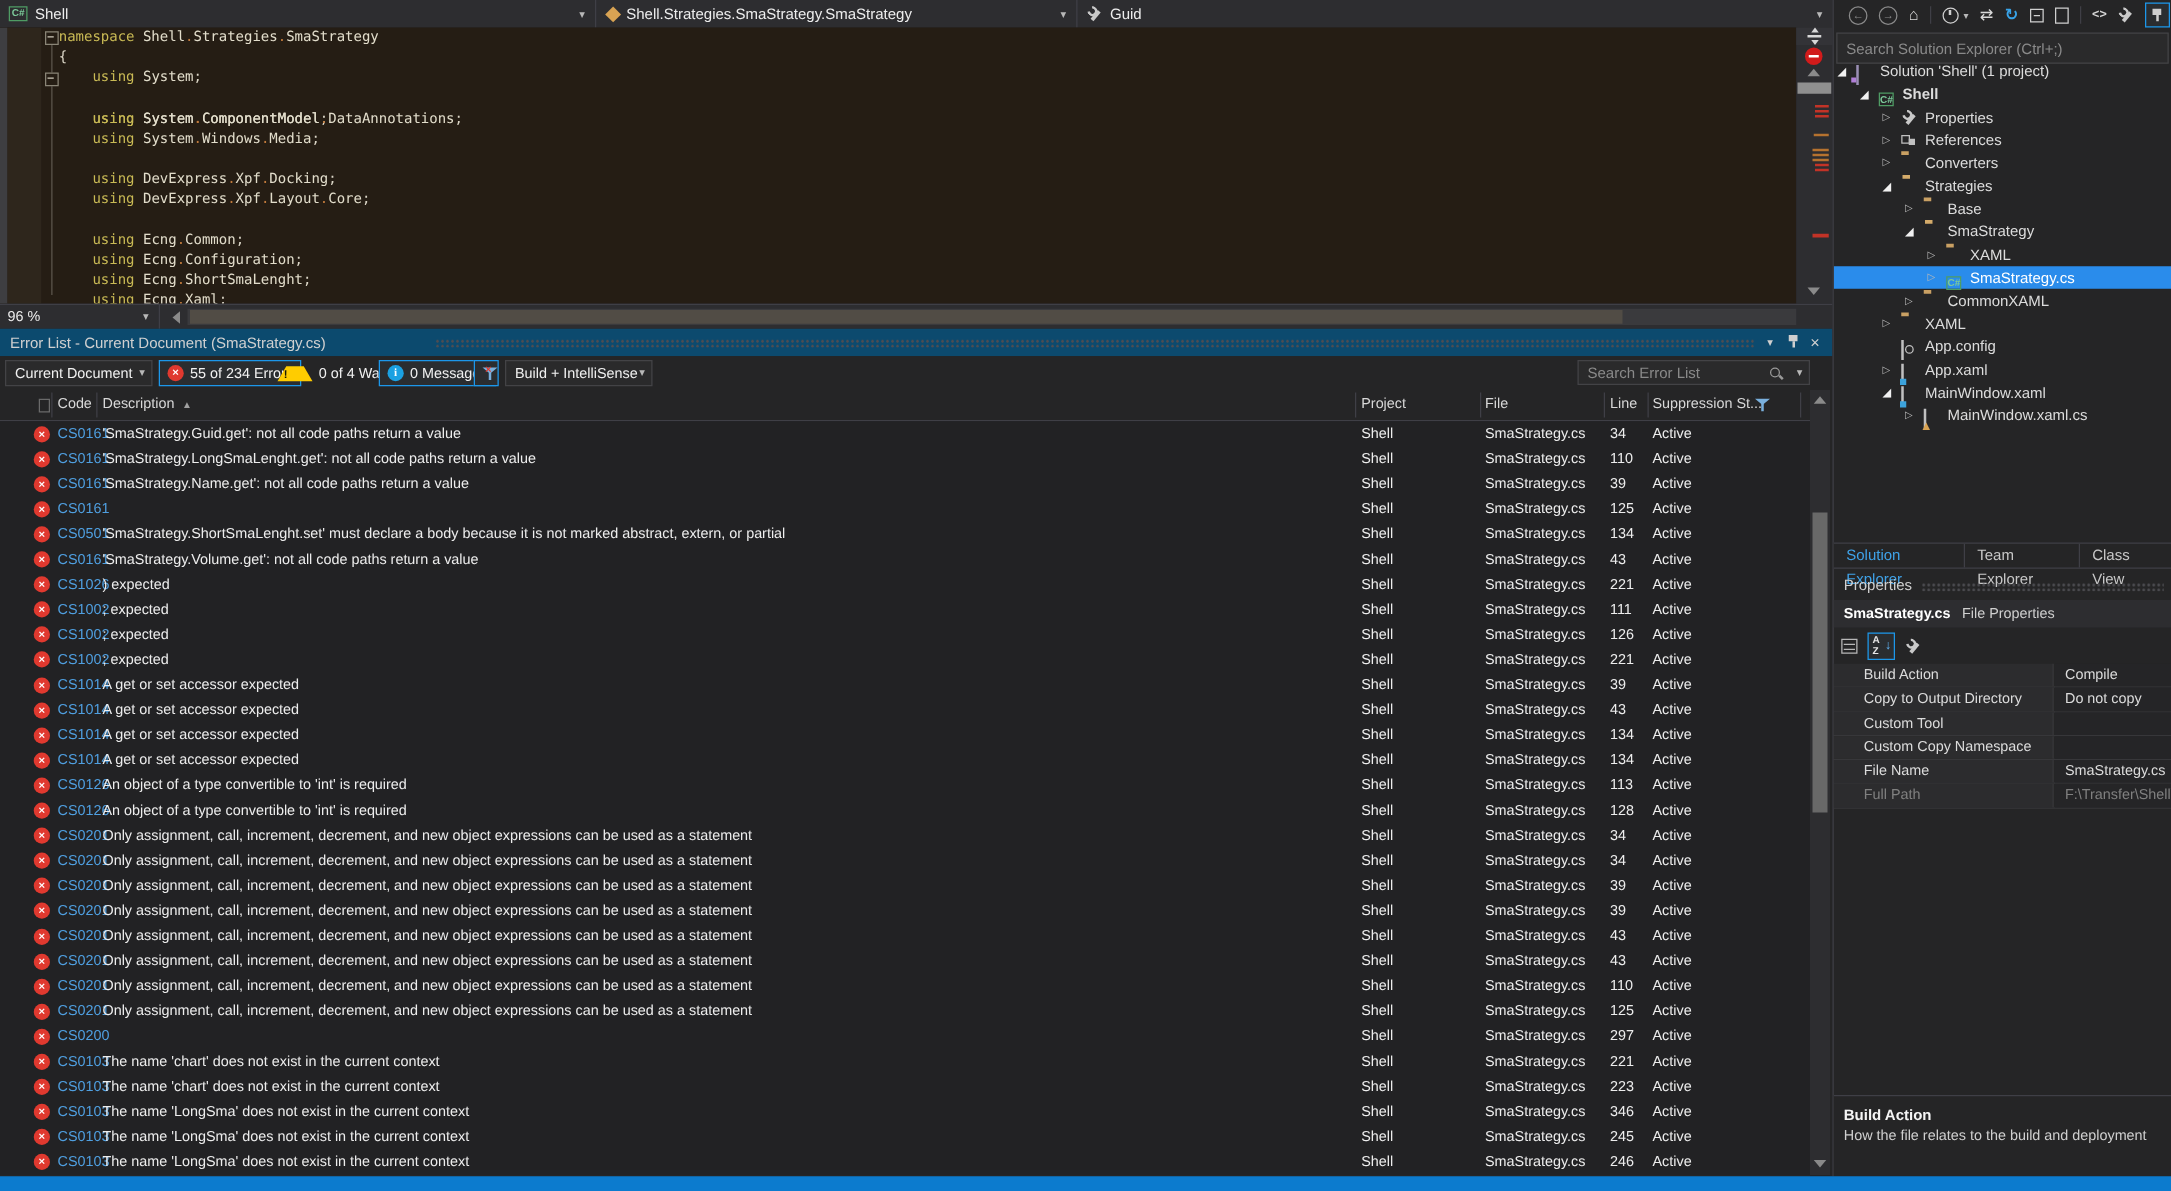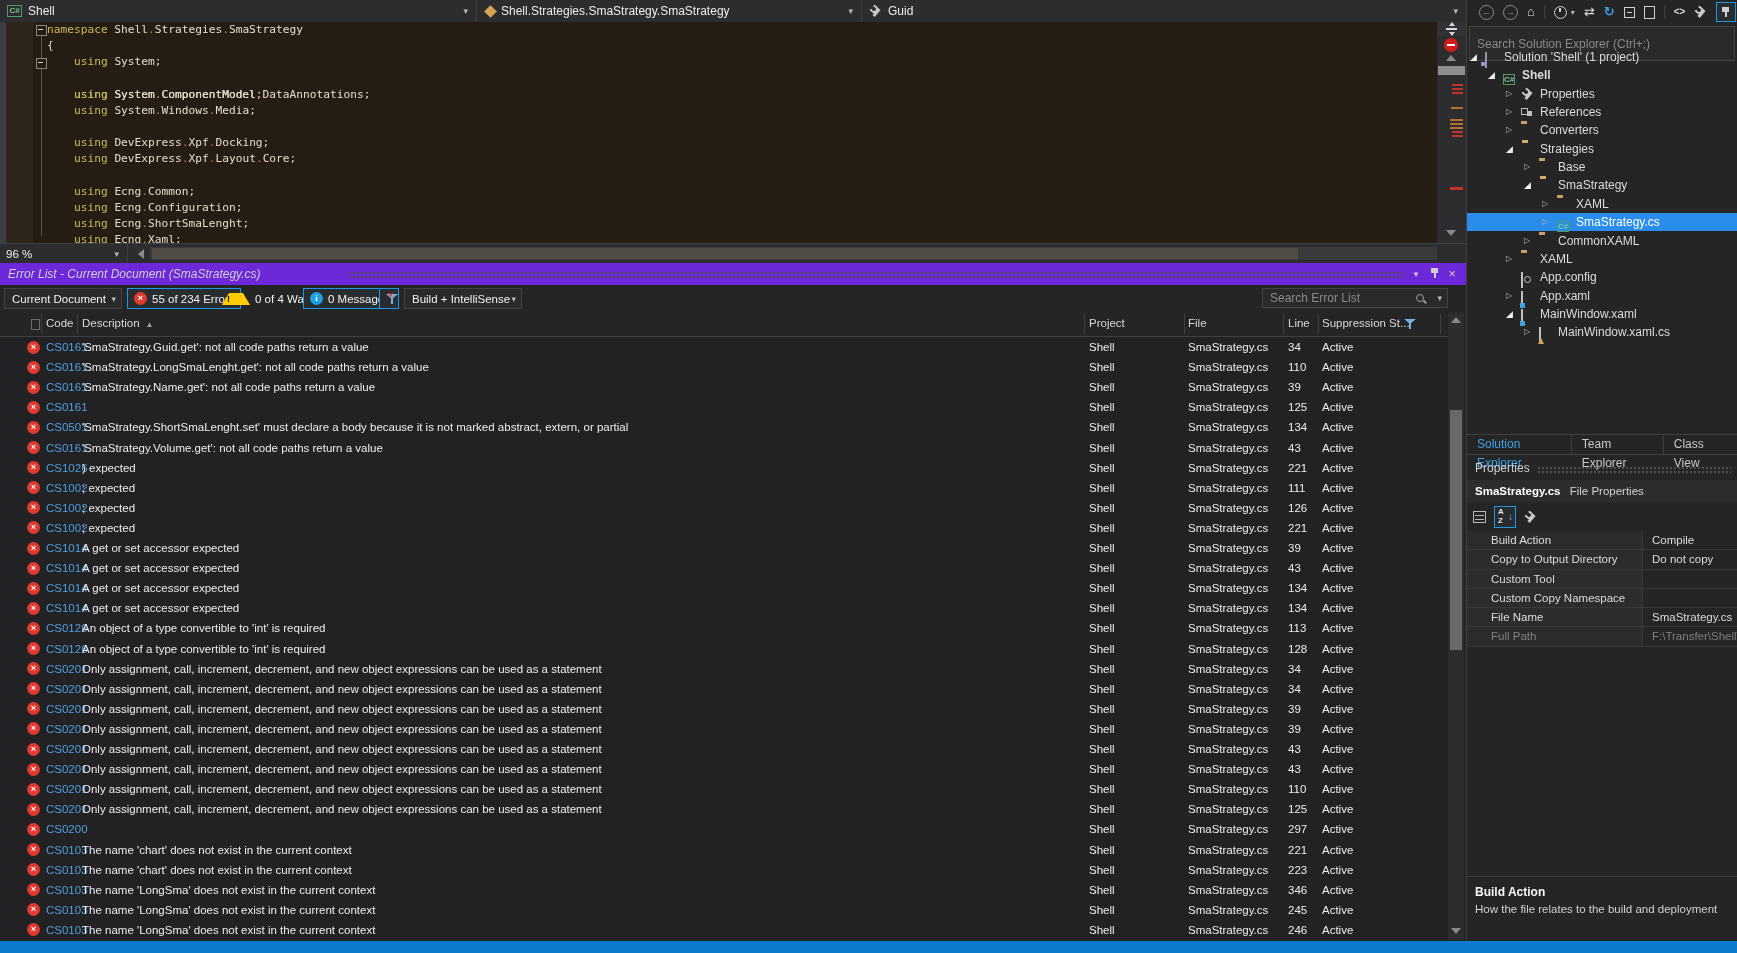--- a/index.html
+++ b/index.html
@@ -42,21 +42,21 @@
   .mark{position:absolute;}
 
   
   .ed-hrow{position:absolute;left:0;top:243px;width:1466px;height:20px;background:#2d2d30;border-top:1px solid #3f3f46;box-sizing:border-box;}
   .zoom-combo{position:absolute;left:0;top:0;width:128px;height:19px;display:flex;align-items:center;padding-left:6px;box-sizing:border-box;color:#ededed;font-size:11.5px;border-right:1px solid #3f3f46;}
   .zoom-combo .chev{position:absolute;right:8px;color:#b8b8b8;font-size:9px;}
   .h-track{position:absolute;left:150px;top:3px;width:1287px;height:13px;background:#3a3a3d;}
   .h-thumb{position:absolute;left:2px;top:1px;width:1146px;height:11px;background:#514c45;}
 
   
-  .el-title{position:absolute;left:0;top:263px;width:1466px;height:22px;background:#6d28d9;font-style:italic;}
+  .el-title{position:absolute;left:0;top:263px;width:1466px;height:22px;background:#0c4a6e;}
   .el-title-text{position:absolute;left:8px;top:4px;color:#d0d0d0;font-size:12px;white-space:nowrap;}
   .dots{background-image:radial-gradient(circle,#4d4d52 1px,transparent 1.2px);background-size:4px 4px;}
   .el-title-dots{position:absolute;left:348px;top:8px;width:1055px;height:7px;}
   .win-btn{position:absolute;top:3px;width:16px;height:16px;color:#cfcfcf;text-align:center;line-height:16px;font-size:11px;}
   .pin-ic{position:absolute;top:4px;width:10px;height:12px;}
   .pin-ic::before{content:"";position:absolute;left:1px;top:1px;width:7px;height:5px;background:#cfcfcf;}
   .pin-ic::after{content:"";position:absolute;left:4px;top:6px;width:1.5px;height:5px;background:#cfcfcf;}
 
   .el-toolbar{position:absolute;left:0;top:285px;width:1466px;height:27px;background:#252526;}
   .tb-combo{position:absolute;top:3px;height:21px;border:1px solid #434346;background:#2a2a2b;box-sizing:border-box;display:flex;align-items:center;padding:0 18px 0 7px;color:#f1f1f1;white-space:nowrap;}
@@ -107,21 +107,21 @@
   .ic-collapse{position:relative;width:11px;height:11px;border:1px solid #d0d0d0;box-sizing:border-box;}
   .ic-collapse::after{content:"";position:absolute;left:2px;top:4px;width:5px;height:1px;background:#d0d0d0;}
   .ic-docs{position:relative;width:9px;height:11px;border:1px solid #d0d0d0;background:#252526;}
   .ic-docs::before{content:"";position:absolute;left:2px;top:-3px;width:9px;height:11px;border:1px solid #d0d0d0;z-index:-1;}
   .pin-box{width:18px;height:18px;border:1px solid #1c97ea;position:relative;background:#2a2d30;}
   .pin-box .pin-ic{left:4px;top:3px;}
   .ic-wrench{position:relative;width:13px;height:13px;display:inline-block;}
   .ic-wrench::before{content:"";position:absolute;left:6px;top:3px;width:3px;height:9px;background:#c9c9c9;transform:rotate(40deg);}
   .ic-wrench::after{content:"";position:absolute;left:1px;top:0px;width:4px;height:4px;border:2px solid #c9c9c9;border-radius:50%;border-top-color:transparent;transform:rotate(-50deg);}
 
-  .rp-search{position:absolute;left:2px;top:26px;width:266px;height:35px;}
+  .rp-search{position:absolute;left:2px;top:26px;width:266px;height:25px;}
 
   #tree{position:absolute;left:0;top:48px;width:271px;height:385px;overflow:hidden;}
   .t-row{position:absolute;left:0;width:271px;height:18.35px;line-height:18.35px;color:#dcdcdc;font-size:12px;cursor:default;white-space:nowrap;}
   .t-row.sel{background:#2a8ceb;color:#fff;}
   .t-arrow{position:absolute;top:0;font-size:8px;color:#b8b8b8;}
   .t-arrow.open{color:#f1f1f1;font-size:9px;}
   .t-icon{position:absolute;top:3px;}
   .t-label{position:absolute;top:0;}
   .t-label.b{font-weight:bold;}
 

